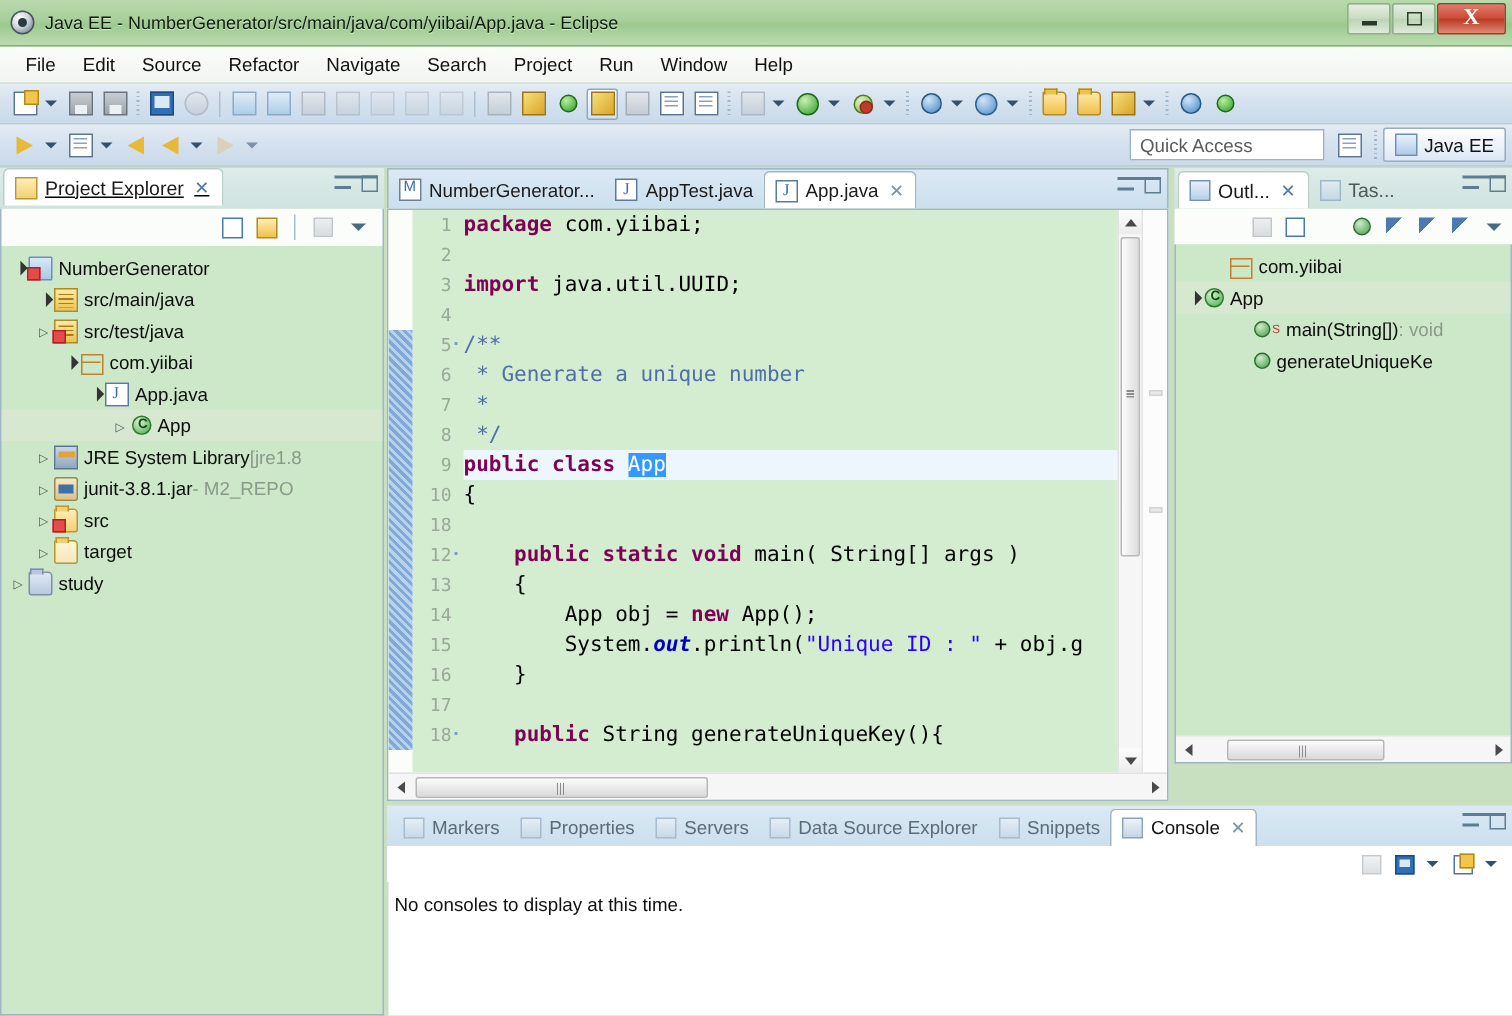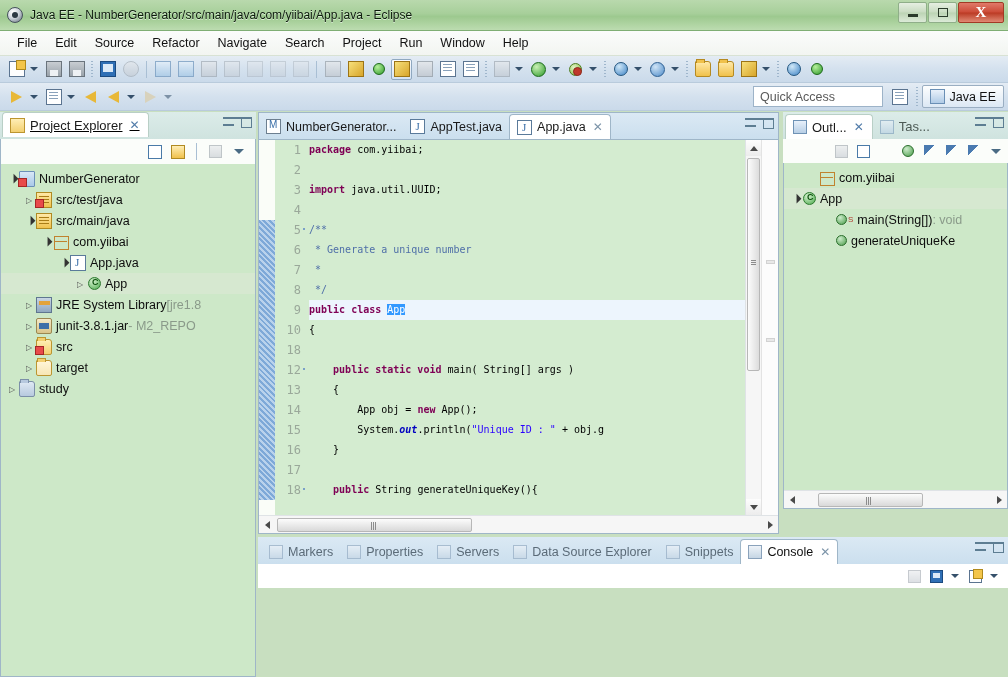--- a/index.html
+++ b/index.html
@@ -210,21 +210,21 @@
     border:1px solid #9fb6c8; background:#fff; overflow:hidden; }
   #code-wrap { position:absolute; left:0; top:0; right:0; bottom:18px; display:flex; background:#d4ecd0;}
   #gutter-ann { width:16px; background:#fafdf8; position:relative;}
   #gutter-ann .chg { position:absolute; left:0; width:16px;
      background:repeating-linear-gradient(45deg,#7ea9d8 0 2px,#b9d2ec 2px 4px);}
   #linenos { width:30px; text-align:right; padding-right:4px; background:#d4ecd0;
      font-family:"DejaVu Sans Mono",monospace; font-size:12px; color:#9aa89a; }
   #linenos .ln { height:20px; line-height:20px; position:relative;}
   #linenos .ln .fold { position:absolute; right:-8px; top:6px; width:6px;height:6px;}
   #linenos .ln .fold::before{content:"";position:absolute;left:0;top:2px;width:6px;height:1.5px;background:#7aa0c8;}
-  #code { flex:1; position:relative; font-family:"DejaVu Sans Mono",monospace; font-size:10px;
+  #code { flex:1; position:relative; font-family:"DejaVu Sans Mono",monospace; font-size:14px;
      background:#d4ecd0; padding-left:4px; white-space:pre; overflow:hidden;}
   #code .cl { height:20px; line-height:20px; }
   #code .cl.cur { background:#edf5fd; }
   .kw { color:#7f0055; font-weight:bold; }
   .cmt { color:#4f6fa8; }
   .str { color:#2a00ff; }
   .fld { color:#0000c0; font-style:italic; font-weight:bold;}
   .sel-token { background:#3399ff; color:#fff; }
   .plain { color:#000; }
   
@@ -490,28 +490,28 @@
       </div>
     </div>
     <div id="explorer-body">
       <div class="tree" id="explorer-tree">
           <div class="trow" style="padding-left: 4px;">
             <span class="twist open"></span>
             <span class="tico i-proj"></span>
             <span class="tlabel">NumberGenerator</span>
           </div>
           <div class="trow" style="padding-left: 21px;">
+            <span class="twist open"></span>
+            <span class="tico i-pkgsrc"></span>
+            <span class="tlabel">src/main/java</span>
+          </div>
+          <div class="trow" style="padding-left: 21px;">
             <span class="twist closed"></span>
             <span class="tico i-pkgsrc err"></span>
             <span class="tlabel">src/test/java</span>
-          </div>
-          <div class="trow" style="padding-left: 21px;">
-            <span class="twist open"></span>
-            <span class="tico i-pkgsrc"></span>
-            <span class="tlabel">src/main/java</span>
           </div>
           <div class="trow" style="padding-left: 38px;">
             <span class="twist open"></span>
             <span class="tico i-package"></span>
             <span class="tlabel">com.yiibai</span>
           </div>
           <div class="trow" style="padding-left: 55px;">
             <span class="twist open"></span>
             <span class="tico i-java"></span>
             <span class="tlabel">App.java</span>
@@ -745,15 +745,18 @@
       </div>
       <div class="vt-btn">
         <span class="ic ic-monitor" style="width:13px;height:13px"></span>
       </div>
       <div class="arr" style="width:10px;height:14px"></div>
       <div class="vt-btn">
         <span class="ic ic-newdoc" style="width:13px;height:13px"></span>
       </div>
       <div class="arr" style="width:10px;height:14px"></div>
     </div>
+    <div id="console-body">
+      <span>No consoles to display at this time.</span>
+    </div>
   </div>
 
 </div>
 
 </body></html>

